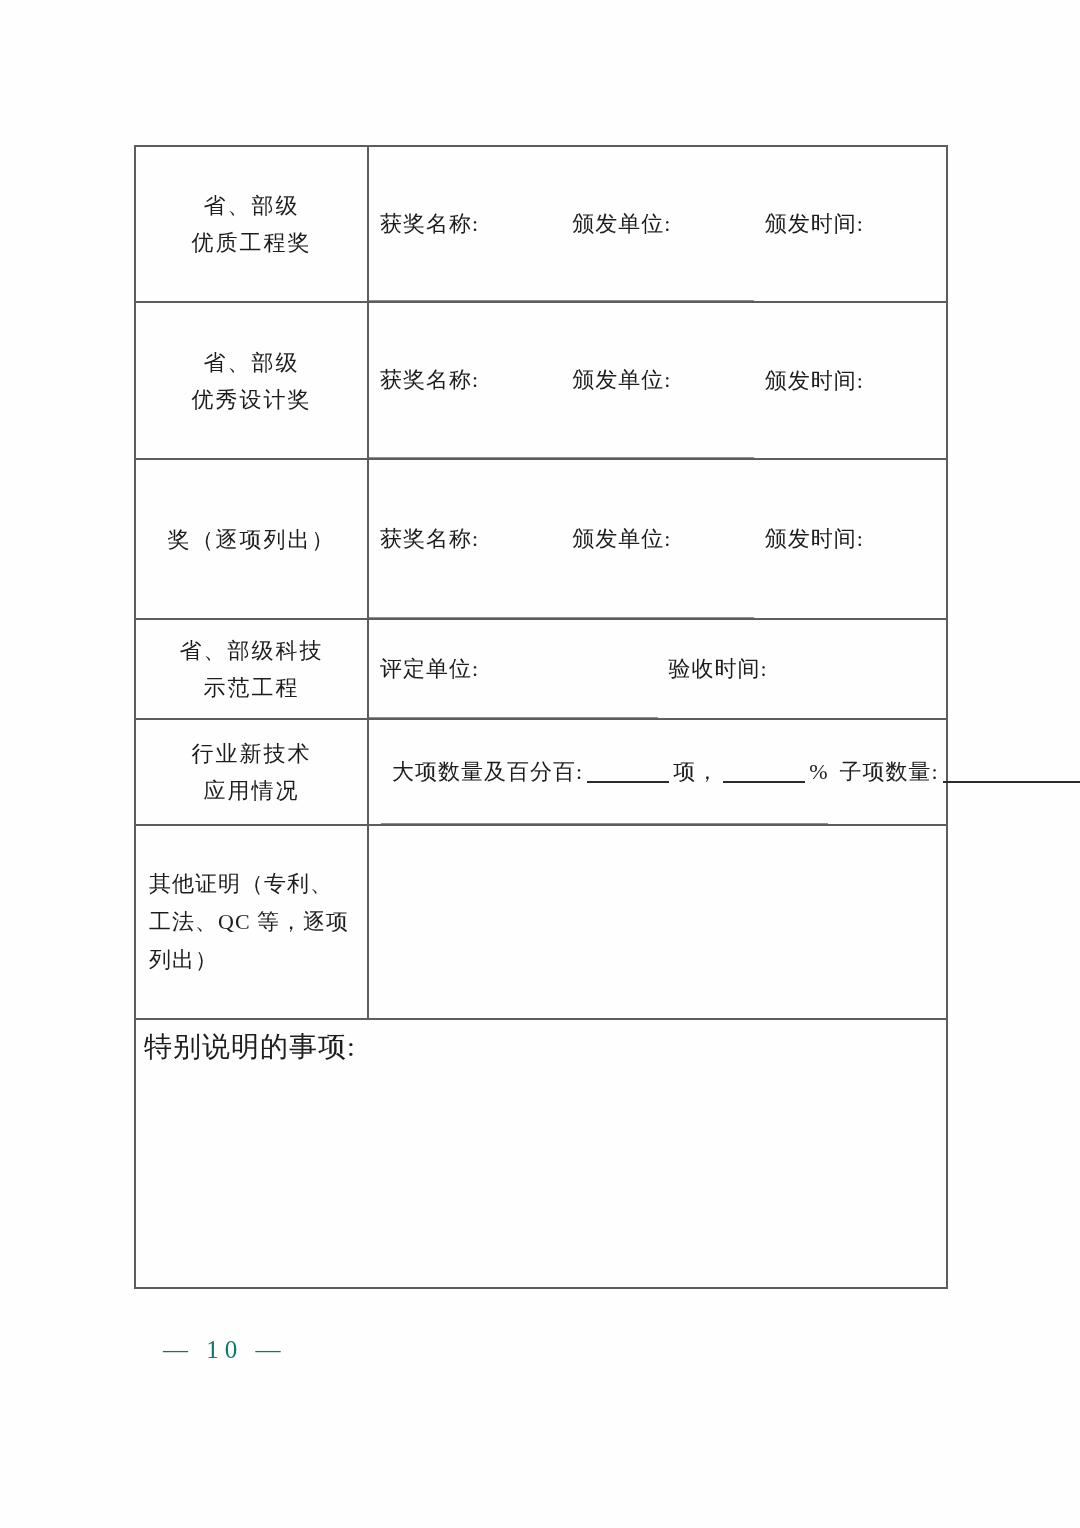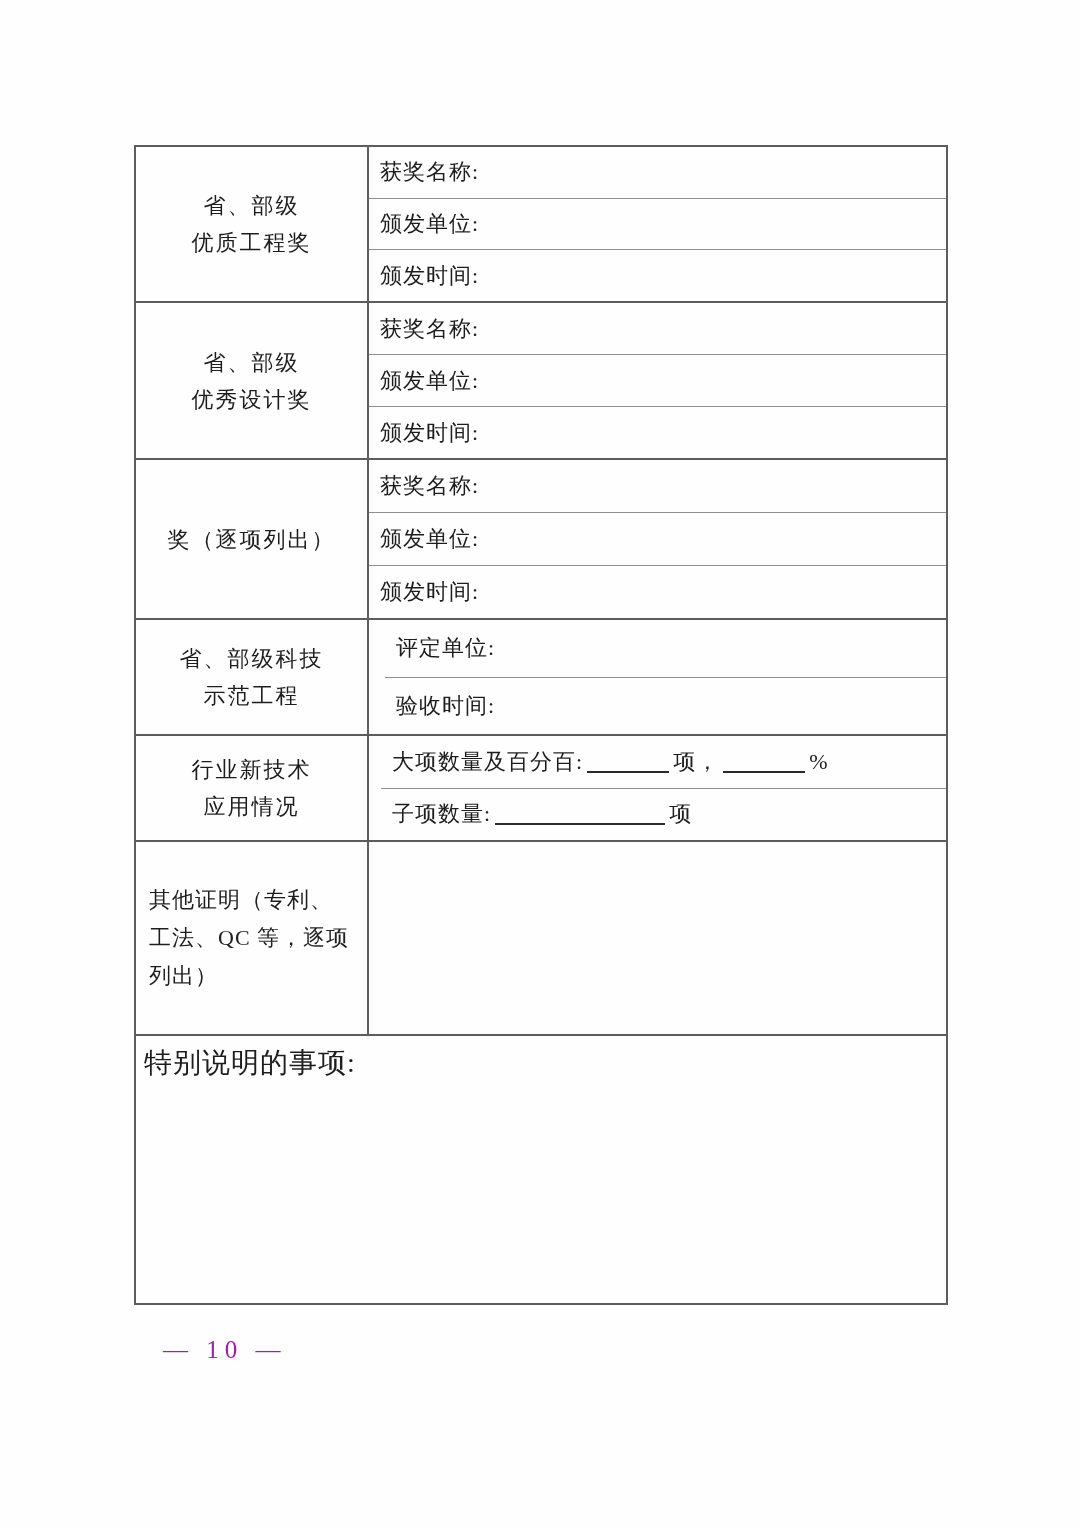--- a/index.html
+++ b/index.html
@@ -22,21 +22,21 @@
     background: #fefefe;
   }
   .group {
     display: flex;
     border-bottom: 2px solid #5d5d5d;
   }
   .group:last-child { border-bottom: none; }
   .g1 { height: 156px; }
   .g2 { height: 157px; }
   .g3 { height: 160px; }
-  .g4 { height: 116px; gap: 16px; }
+  .g4 { height: 100px; }
   .g5 { height: 106px; gap: 12px; }
   .g6 { height: 194px; }
   .g7 { height: 267px; }
   .label-col {
     width: 233px;
     min-width: 233px;
     border-right: 2px solid #5d5d5d;
     display: flex;
     flex-direction: column;
     justify-content: center;
@@ -50,21 +50,21 @@
   .label-col.left-align {
     align-items: flex-start;
     text-align: left;
     padding-left: 13px;
     letter-spacing: 1px;
     line-height: 38px;
   }
   .rows-col {
     flex: 1;
     display: flex;
-    flex-direction: column;
+    flex-direction: row;
   }
   .field-row {
     flex: 1;
     display: flex;
     align-items: center;
     padding-left: 11px;
     font-size: 22px;
     border-bottom: 1px solid #8f8f8f;
     letter-spacing: 1px;
     white-space: nowrap;
@@ -85,21 +85,21 @@
     padding: 8px 8px;
     letter-spacing: 1px;
   }
   .empty-cell { flex: 1; }
   .page-number {
     position: absolute;
     left: 163px;
     top: 1336px;
     font-size: 25px;
     letter-spacing: 6px;
-    color: #a21caf;
+    color: #0f766e;
   }
 </style>
 </head>
 <body>
 
 <div class="page">
 
   <div class="form-table">
 
     <div class="group g1">

